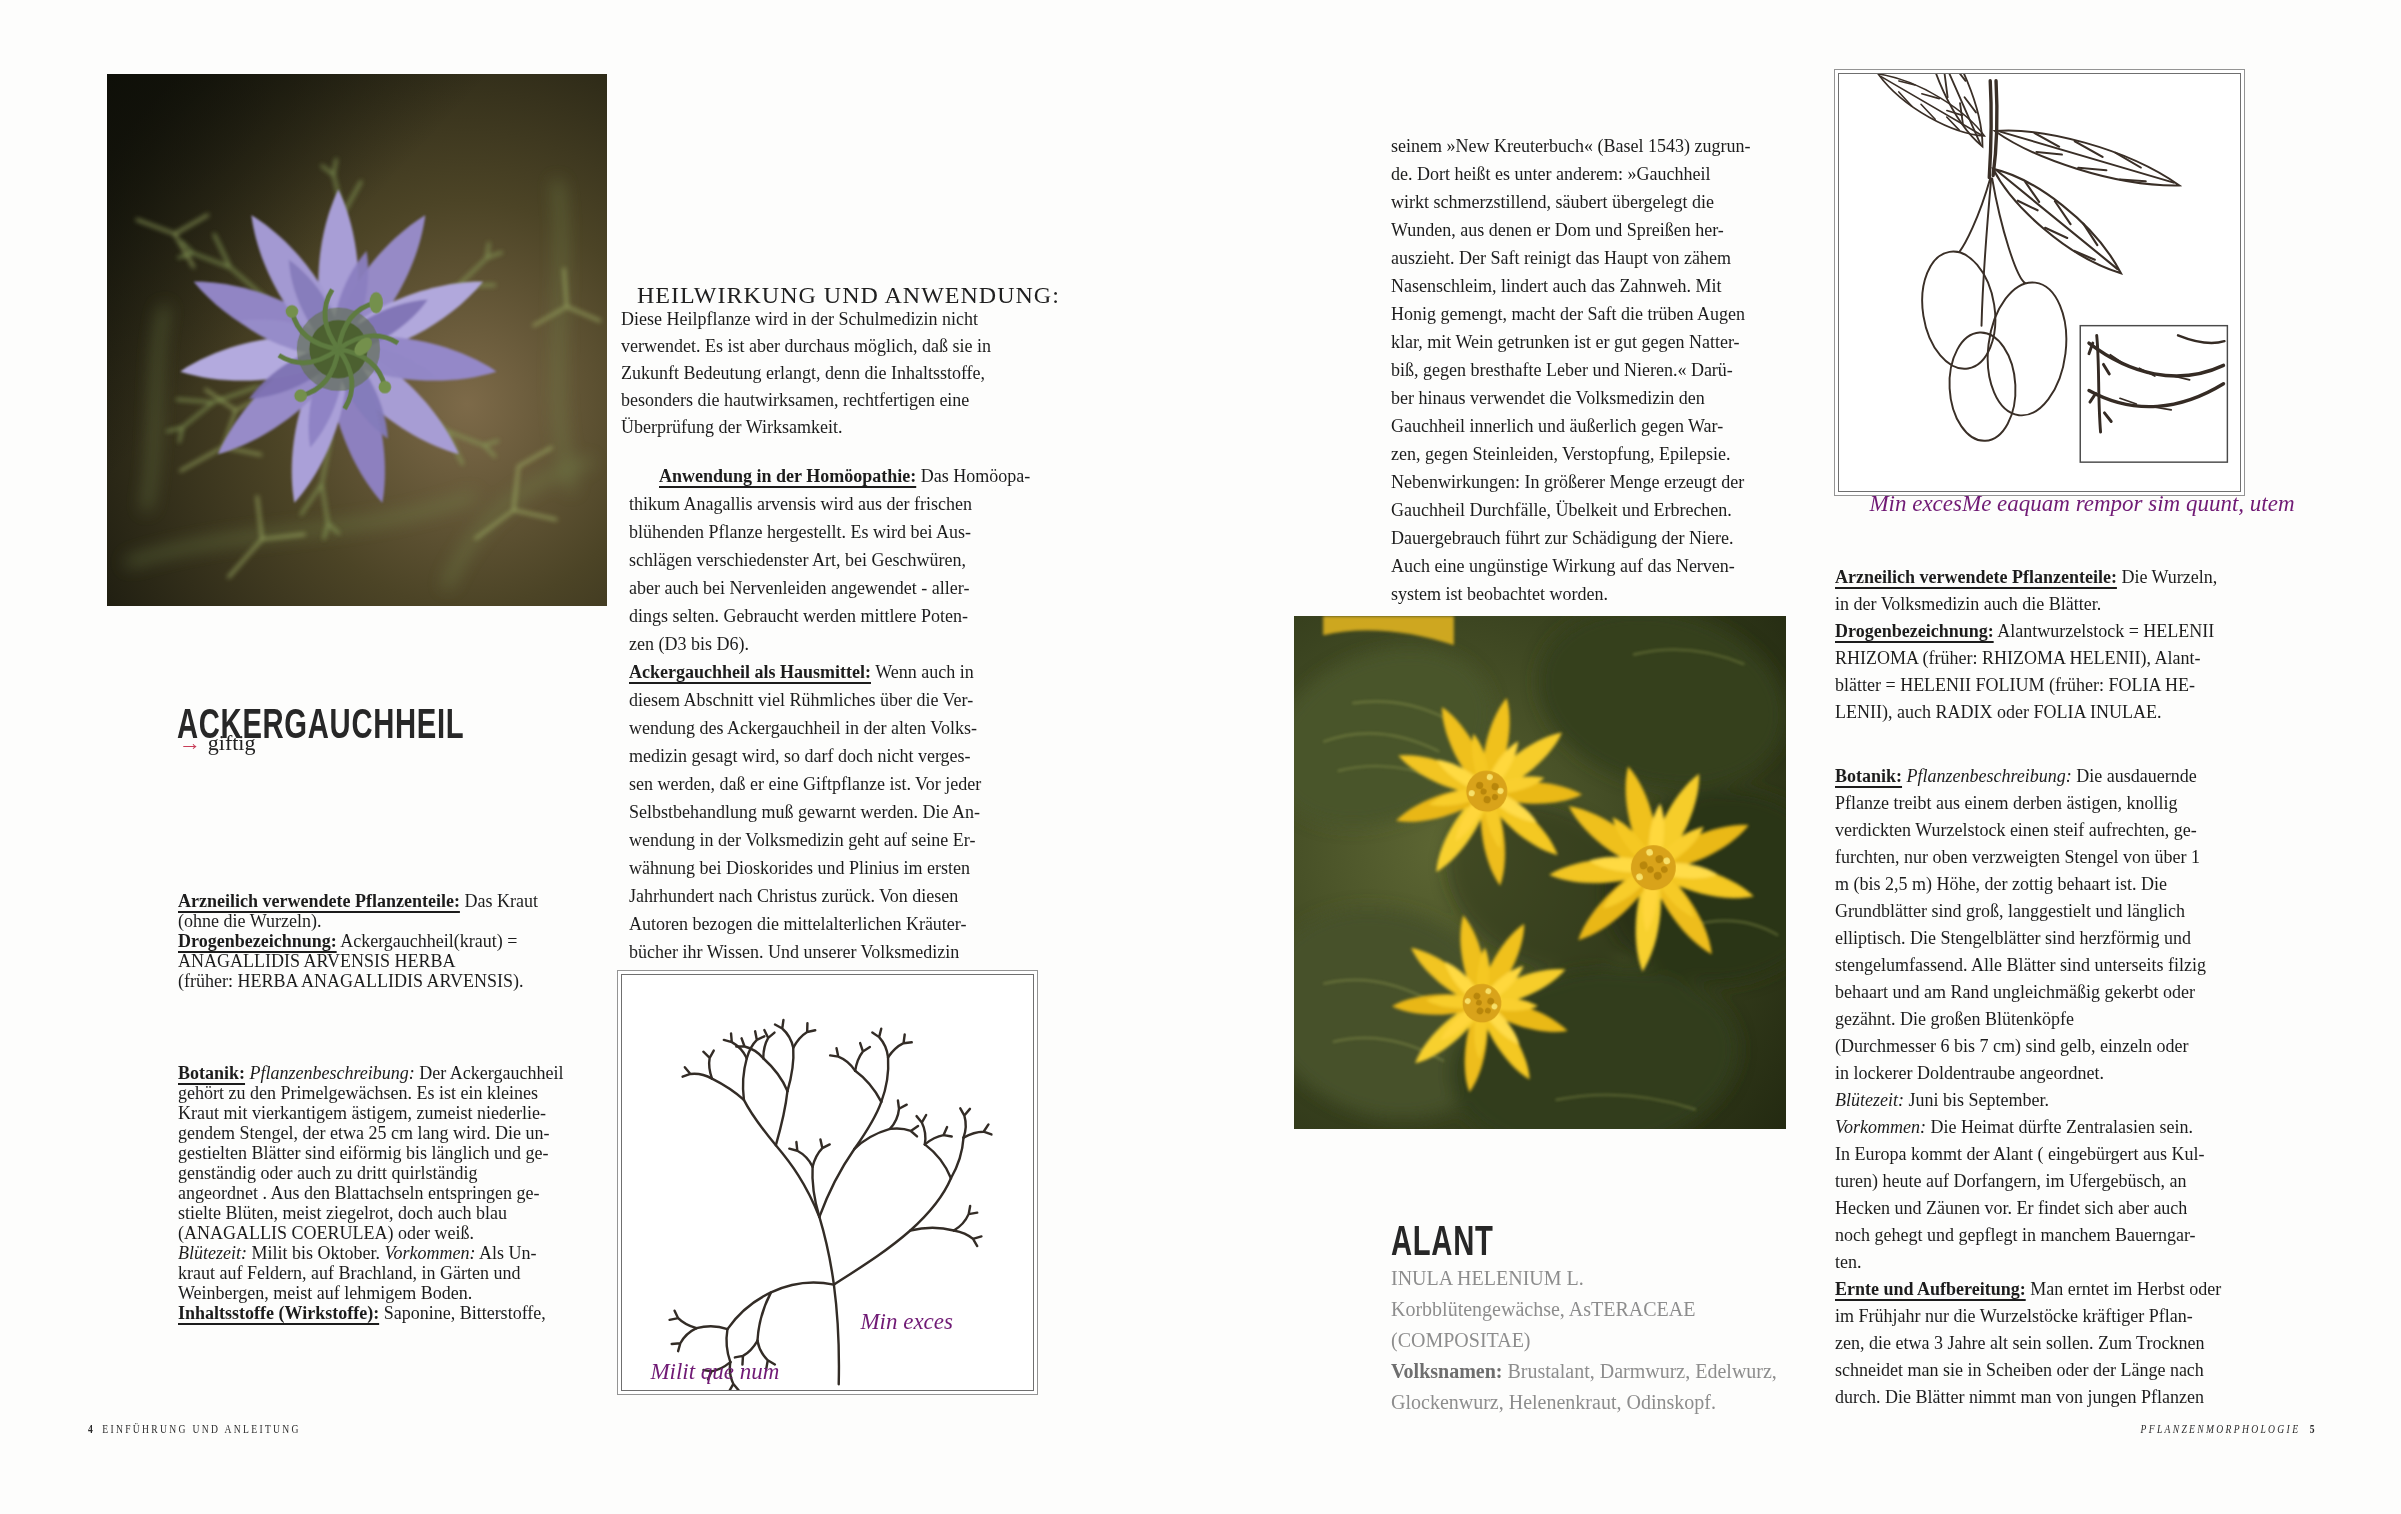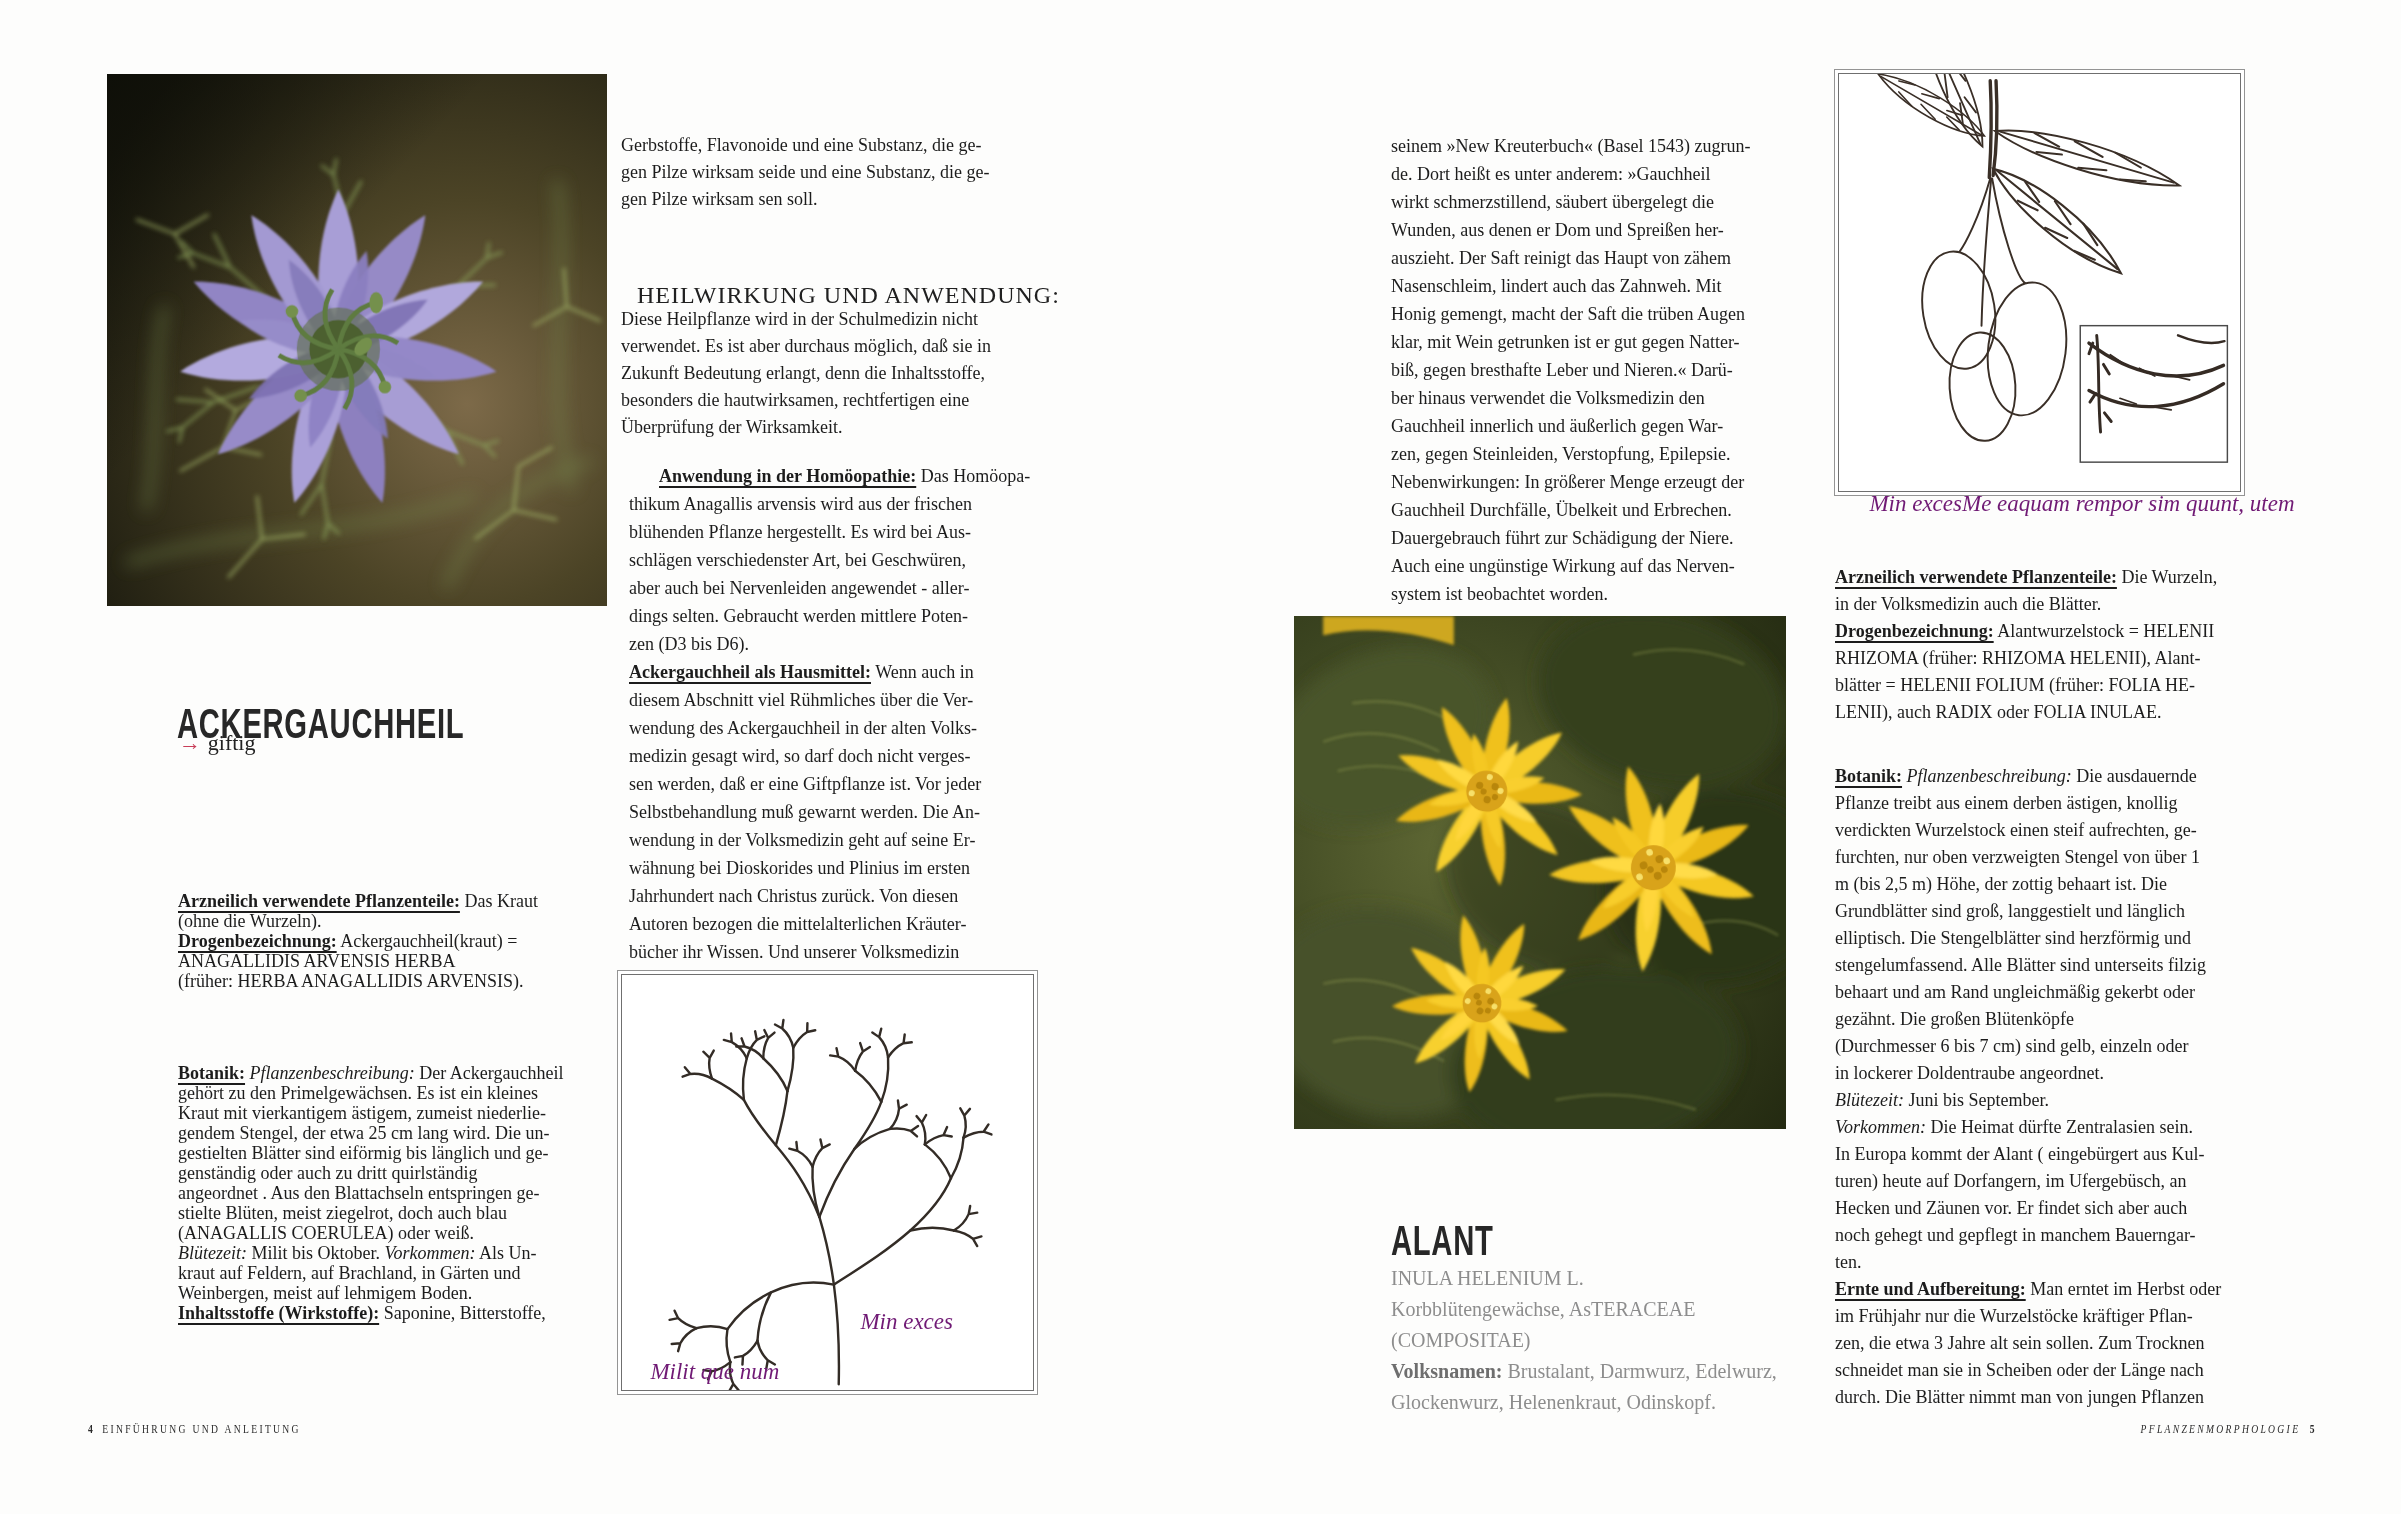--- a/index.html
+++ b/index.html
@@ -158,23 +158,20 @@
 gestielten Blätter sind eiförmig bis länglich und ge-
 genständig oder auch zu dritt quirlständig
 angeordnet . Aus den Blattachseln entspringen ge-
 stielte Blüten, meist ziegelrot, doch auch blau
 (ANAGALLIS COERULEA) oder weiß.
 </span><span class="it">Blütezeit:</span><span> Milit bis Oktober. </span><span class="it">Vorkommen:</span><span> Als Un-
 kraut auf Feldern, auf Brachland, in Gärten und
 Weinbergen, meist auf lehmigem Boden.
 </span><span class="lead">Inhaltsstoffe (Wirkstoffe):</span><span> Saponine, Bitterstoffe,</span></p>
 
-  <p class="abs body lh56" style="left:621px;top:132px;width:445px;">Gerbstoffe, Flavonoide und eine Substanz, die ge-
-gen Pilze wirksam seide und eine Substanz, die ge-
-gen Pilze wirksam sen soll.</p>
   <h2 class="abs sechead" style="left:621px;top:266px;margin:16px;font-weight:normal;">HEILWIRKUNG UND ANWENDUNG:</h2>
   <p class="abs body lh56" style="left:621px;top:306px;width:445px;">Diese Heilpflanze wird in der Schulmedizin nicht
 verwendet. Es ist aber durchaus möglich, daß sie in
 Zukunft Bedeutung erlangt, denn die Inhaltsstoffe,
 besonders die hautwirksamen, rechtfertigen eine
 Überprüfung der Wirksamkeit.</p>
   <p class="abs body lh57 indent-first" style="left:621px;top:462px;width:445px;margin-left:8px;"><span class="lead">Anwendung in der Homöopathie:</span><span> Das Homöopa-
 thikum Anagallis arvensis wird aus der frischen
 blühenden Pflanze hergestellt. Es wird bei Aus-
 schlägen verschiedenster Art, bei Geschwüren,

